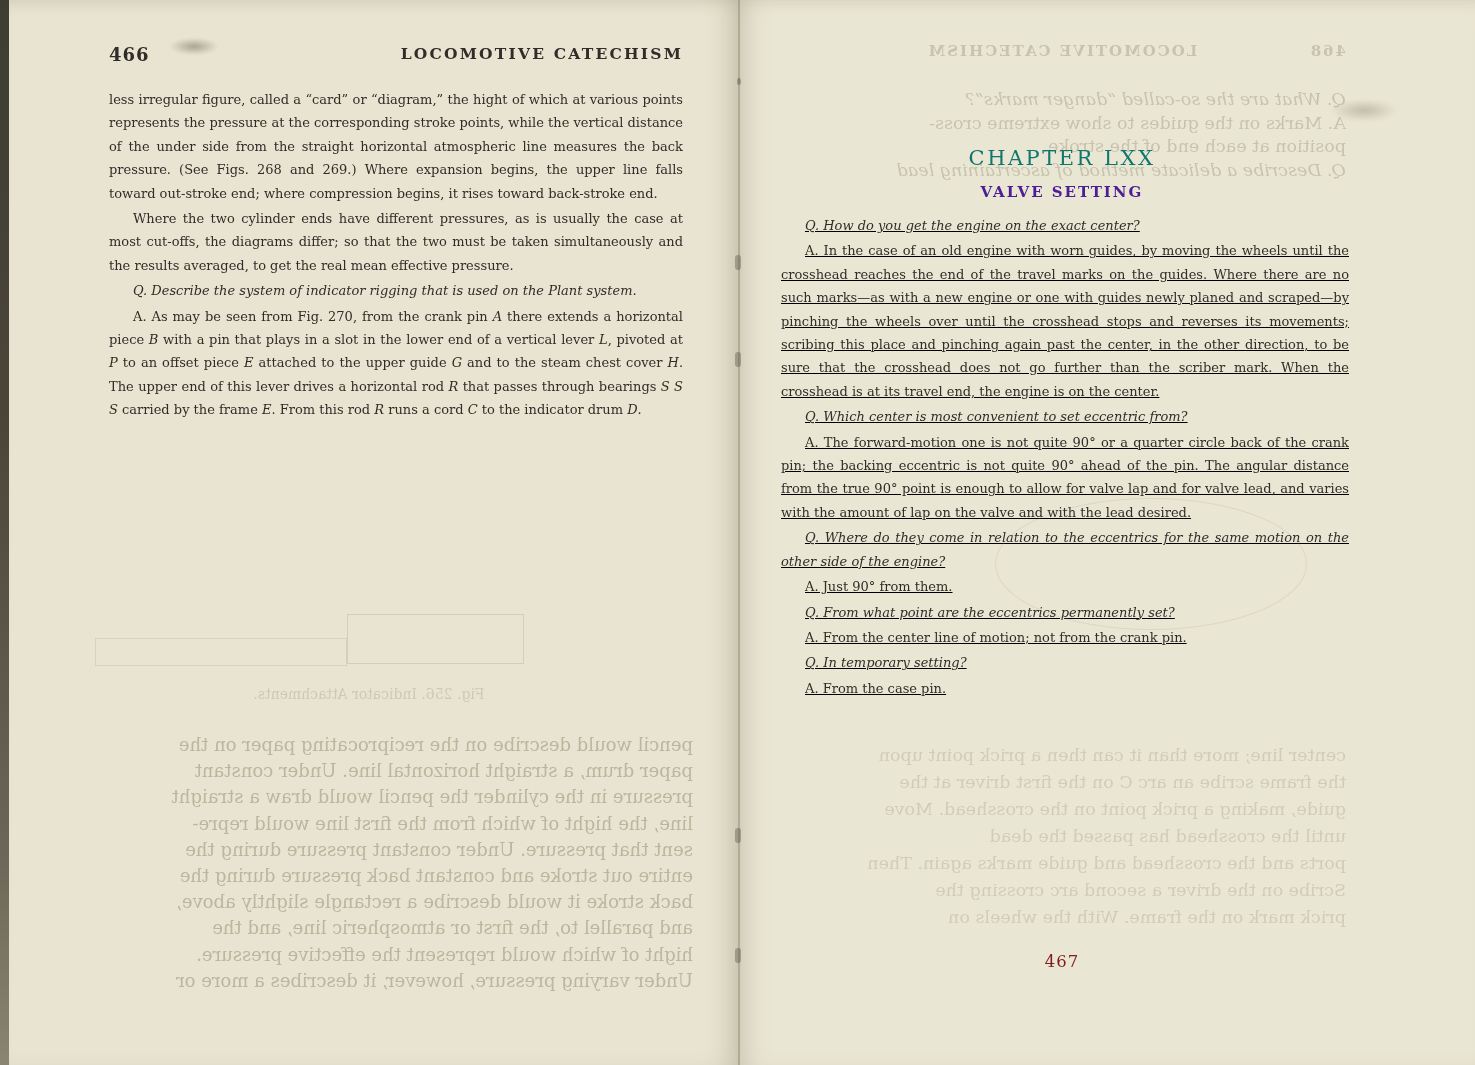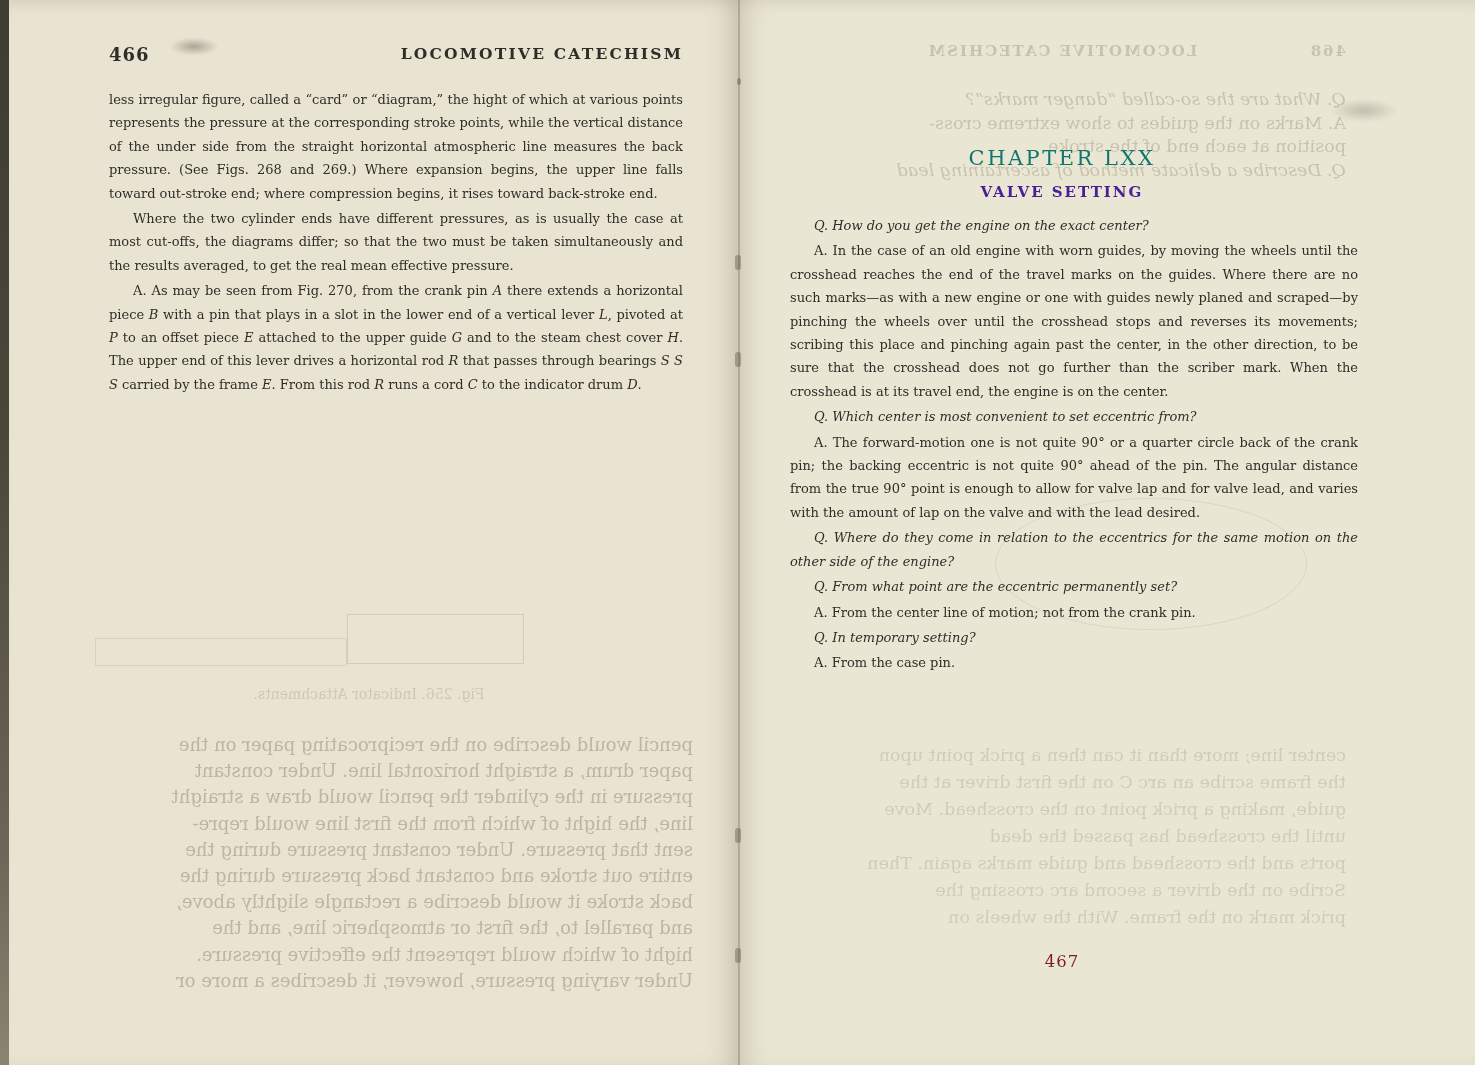--- a/index.html
+++ b/index.html
@@ -25,21 +25,21 @@
   }
   .gutter-line{position:absolute;left:738px;top:0;width:2px;height:1065px;background:rgba(96,88,64,.30);}
   .stitch{position:absolute;left:735px;width:6px;height:15px;background:rgba(72,66,50,.35);border-radius:3px;}
 
   
   .ink{color:#2f2d28;}
   .lp-header{position:absolute;top:44px;left:100px;width:574px;text-align:right;}
   .lp-header .num{position:absolute;left:0;top:0;font-size:18px;font-weight:bold;letter-spacing:1px;}
   .runhead{font-size:15.5px;font-weight:bold;letter-spacing:2.2px;}
   .lp-body{position:absolute;top:88px;left:100px;width:574px;}
-  .rp-body{position:absolute;top:214px;left:52px;width:568px;}
+  .rp-body{position:absolute;top:214px;left:43px;width:568px;text-decoration:underline;}
   .para{margin:0 0 2px 0;font-size:13px;line-height:23.4px;text-align:justify;color:#2f2d28;}
   .para.ind{text-indent:24px;}
   .para.q{font-style:italic;}
   .chapter{position:absolute;top:146px;left:40px;width:568px;text-align:center;
     font-size:21px;letter-spacing:2.5px;color:#0f766e;}
   .section{position:absolute;top:183px;left:40px;width:568px;text-align:center;
     font-size:15px;font-weight:bold;letter-spacing:2px;color:#4c1d95;}
   .rp-pagenum{position:absolute;top:952px;left:40px;width:568px;text-align:center;
     font-size:16.5px;color:#7f1d1d;letter-spacing:1px;}
 
@@ -99,20 +99,21 @@
       </div>
 
     <div class="lp-header ink">
       <span class="num">466</span>
       <span class="runhead">LOCOMOTIVE CATECHISM</span>
     </div>
 
     <div class="lp-body" id="left-body">
         <p class="para">less irregular figure, called a “card” or “diagram,” the hight of which at various points represents the pressure at the corresponding stroke points, while the vertical distance of the under side from the straight horizontal atmospheric line measures the back pressure.  (See Figs. 268 and 269.)  Where expansion begins, the upper line falls toward out-stroke end; where compression begins, it rises toward back-stroke end.</p>
         <p class="para ind">Where the two cylinder ends have different pressures, as is usually the case at most cut-offs, the diagrams differ; so that the two must be taken simultaneously and the results averaged, to get the real mean effective pressure.</p>
+        <p class="para q ind">Q. Describe the system of indicator rigging that is used on the Plant system.</p>
         <p class="para ind">A. As may be seen from Fig. 270, from the crank pin <i>A</i> there extends a horizontal piece <i>B</i> with a pin that plays in a slot in the lower end of a vertical lever <i>L</i>, pivoted at <i>P</i> to an offset piece <i>E</i> attached to the upper guide <i>G</i> and to the steam chest cover <i>H</i>.  The upper end of this lever drives a horizontal rod <i>R</i> that passes through bearings <i>S S S</i> carried by the frame <i>E</i>.  From this rod <i>R</i> runs a cord <i>C</i> to the indicator drum <i>D</i>.</p>
       </div>
   </div>
 
   <div class="page page-right">
 
     <div class="ghost-top-right ghost mirror">
       <div class="ghead">
         <span class="gnum">468</span>
         <span>LOCOMOTIVE CATECHISM</span>
@@ -137,21 +138,22 @@
 
     <div class="chapter">CHAPTER LXX</div>
     <div class="section">VALVE SETTING</div>
 
     <div class="rp-body" id="right-body">
         <p class="para q ind">Q. How do you get the engine on the exact center?</p>
         <p class="para ind">A. In the case of an old engine with worn guides, by moving the wheels until the crosshead reaches the end of the travel marks on the guides.  Where there are no such marks—as with a new engine or one with guides newly planed and scraped—by pinching the wheels over until the crosshead stops and reverses its movements; scribing this place and pinching again past the center, in the other direction, to be sure that the crosshead does not go further than the scriber mark.  When the crosshead is at its travel end, the engine is on the center.</p>
         <p class="para q ind">Q. Which center is most convenient to set eccentric from?</p>
         <p class="para ind">A. The forward-motion one is not quite 90° or a quarter circle back of the crank pin; the backing eccentric is not quite 90° ahead of the pin.  The angular distance from the true 90° point is enough to allow for valve lap and for valve lead, and varies with the amount of lap on the valve and with the lead desired.</p>
         <p class="para q ind">Q. Where do they come in relation to the eccentrics for the same motion on the other side of the engine?</p>
-        <p class="para q ind">Q. From what point are the eccentric permanently set?</p>
+        <p class="para ind">A. Just 90° from them.</p>
+        <p class="para q ind">Q. From what point are the eccentrics permanently set?</p>
         <p class="para ind">A. From the center line of motion; not from the crank pin.</p>
         <p class="para q ind">Q. In temporary setting?</p>
         <p class="para ind">A. From the case pin.</p>
       </div>
 
     <div class="rp-pagenum">467</div>
   </div>
 
   <div class="gutter-line"></div>
   <div class="stitch" style="top:255px"></div>

